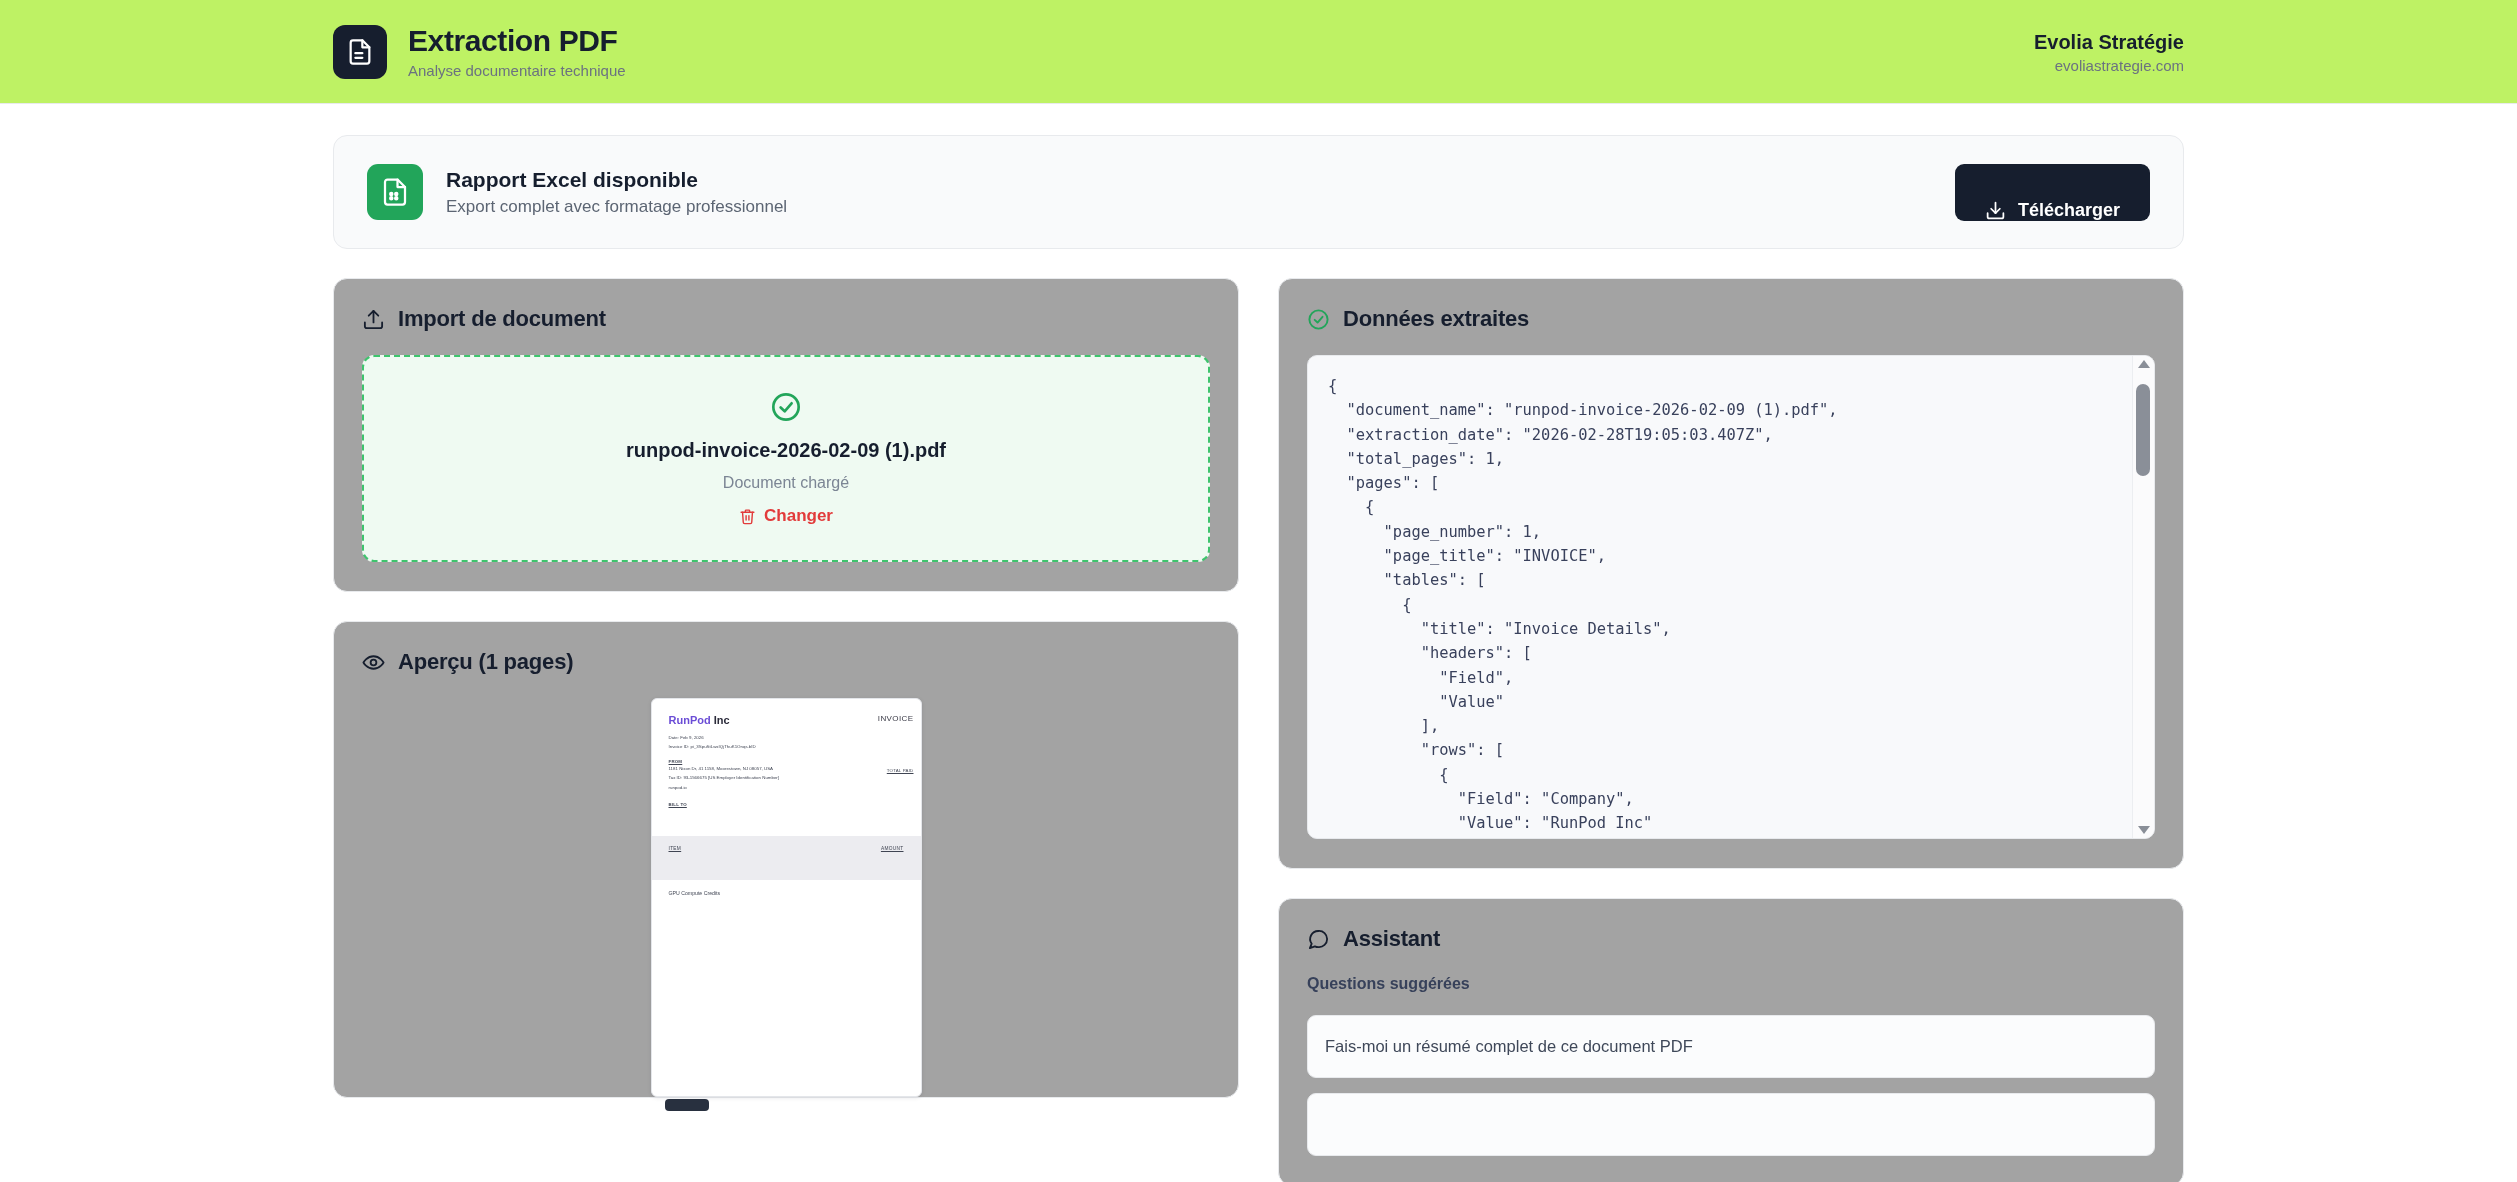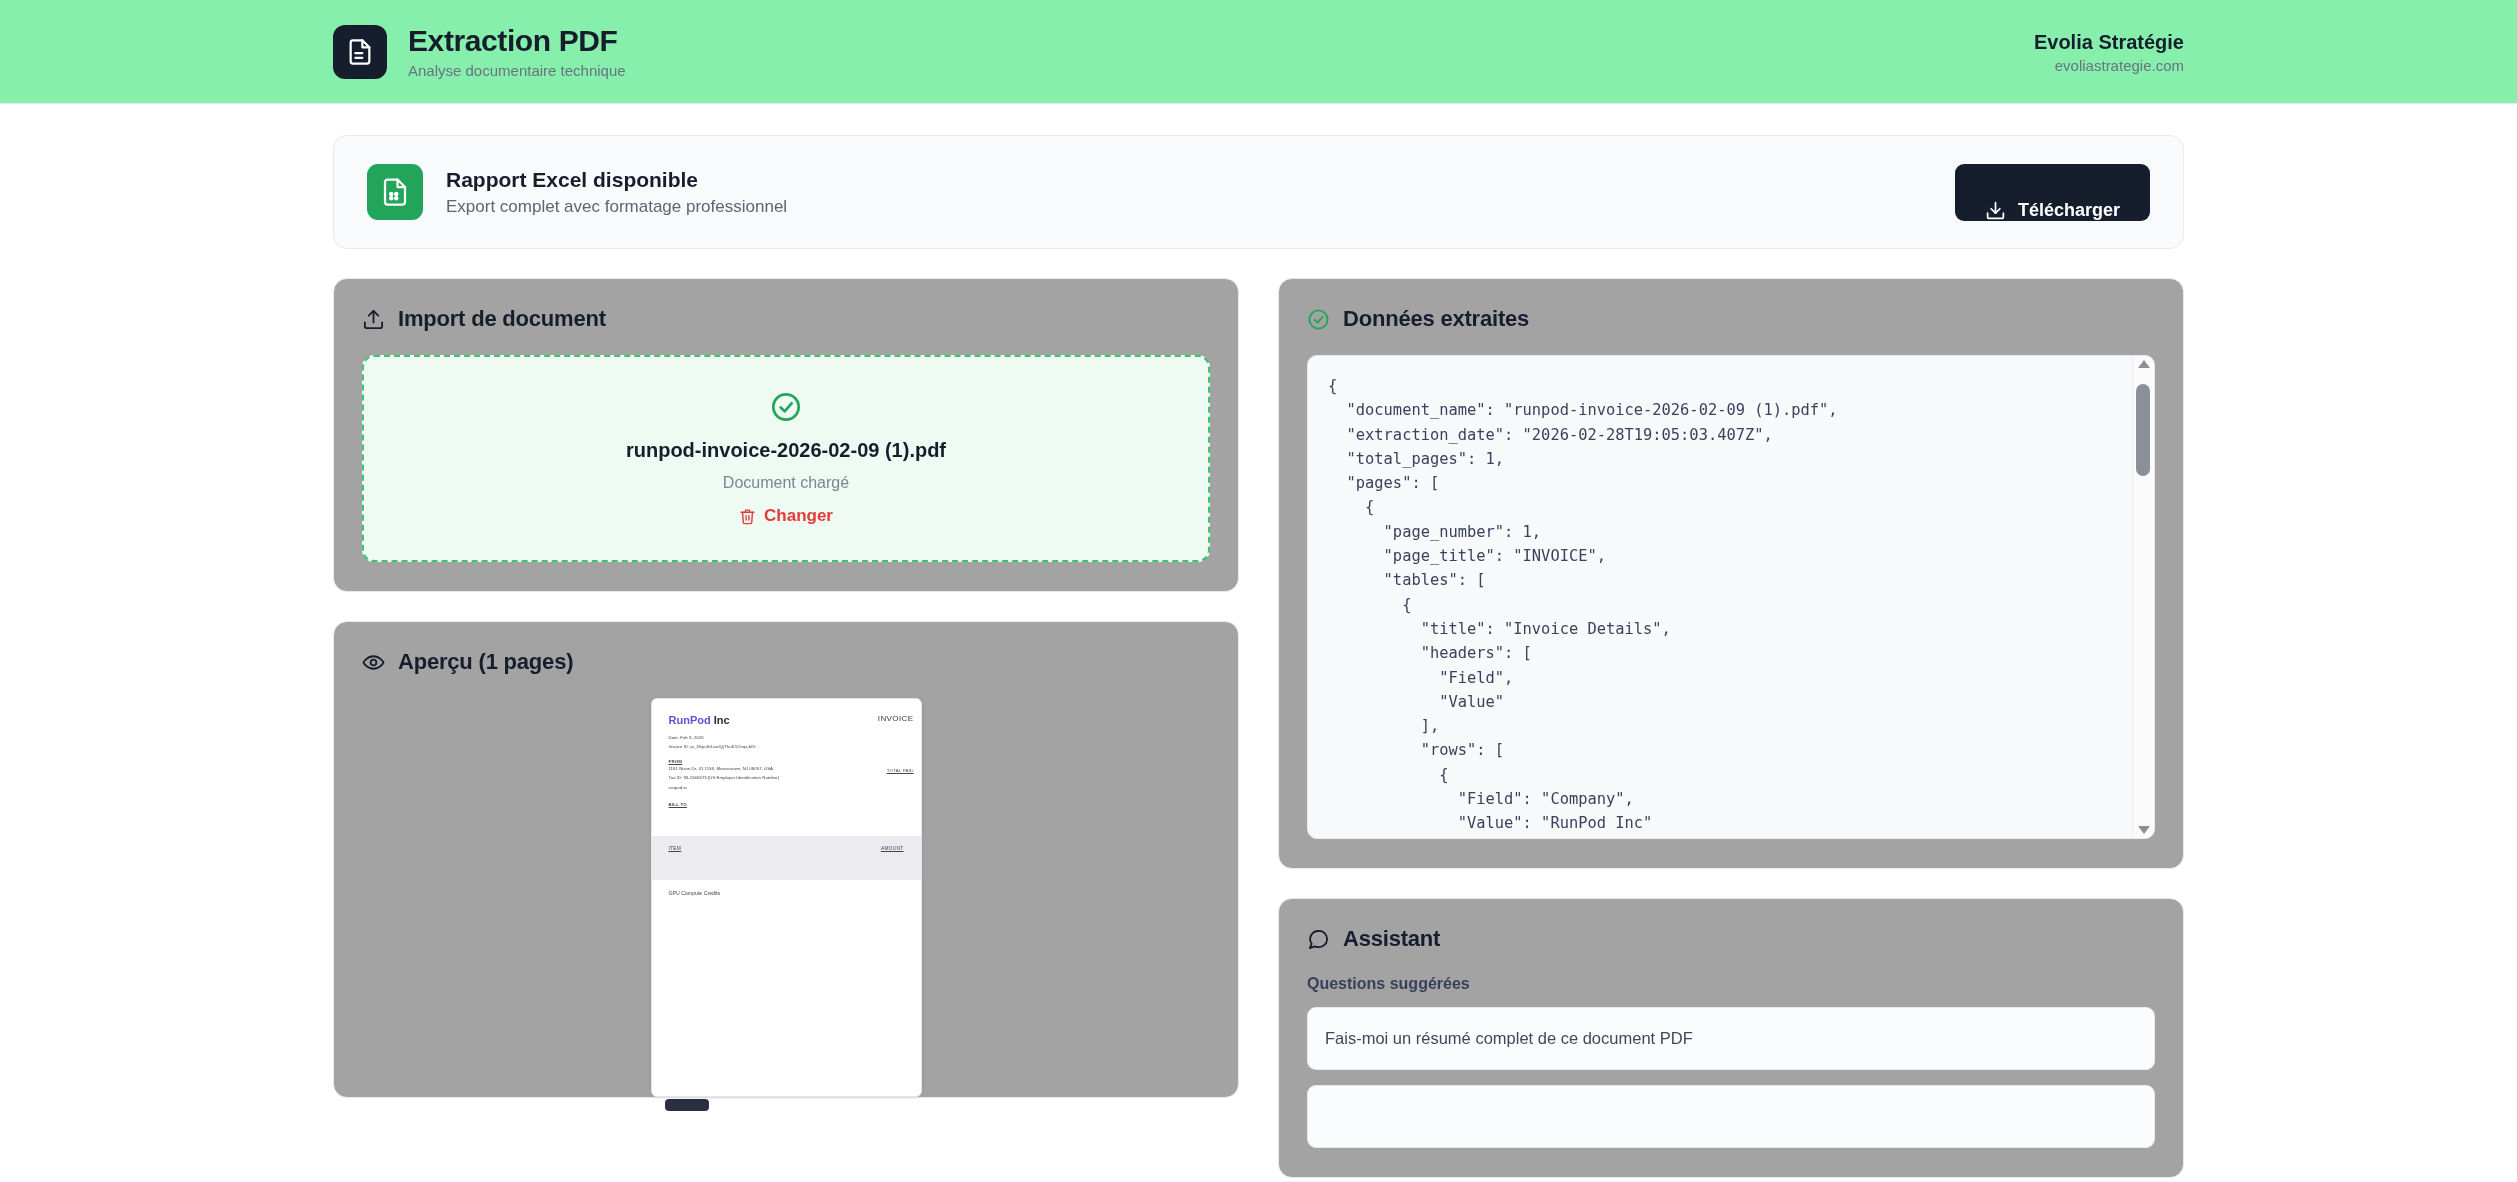--- a/index.html
+++ b/index.html
@@ -13,21 +13,21 @@
   }
 
   
   .app-header {
     height: 104px;
     border-bottom: 1px solid #e8eaed;
     display: flex;
     align-items: center;
     justify-content: space-between;
     padding: 0 333px;
-    background: #86efac;
+    background: #bef264;
   }
   .brand { display: flex; align-items: center; gap: 21px; }
   .brand-logo {
     width: 54px; height: 54px;
     border-radius: 12px;
     background: #161e2e;
     display: flex; align-items: center; justify-content: center;
     flex: 0 0 auto;
   }
   .brand-text .title {
@@ -244,21 +244,21 @@
     height: 92px;
     background: #8a8f98;
     border-radius: 7px;
   }
 
   
   .assist-label {
     font-size: 16px;
     font-weight: 700;
     color: #37415a;
-    margin-bottom: 14px;
+    margin-bottom: 22px;
   }
   .suggestion {
     border: 1px solid #e8eaed;
     background: #fbfcfd;
     border-radius: 9px;
     height: 63px;
     display: flex;
     align-items: center;
     padding: 8px 17px;
     font-size: 16.5px;

